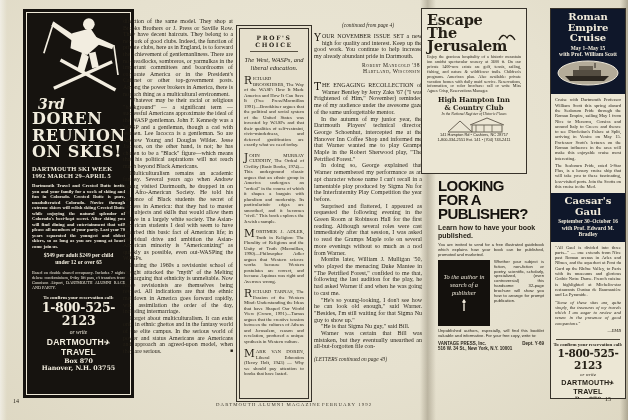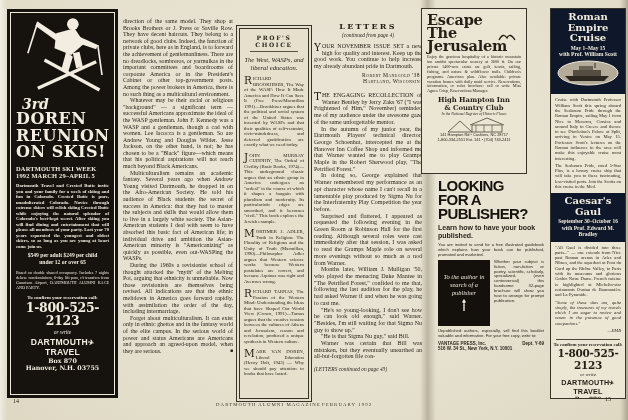--- a/index.html
+++ b/index.html
@@ -17,21 +17,21 @@
   }
   
   .crease{left:420px;top:0;width:16px;height:420px;
     background:linear-gradient(90deg, rgba(0,0,0,0) 0%, rgba(92,82,60,.30) 48%, rgba(0,0,0,0) 100%);}
   .right-edge{left:620px;top:0;width:8px;height:420px;
     background:linear-gradient(90deg, rgba(0,0,0,0), rgba(80,72,52,.35));}
   .left-edge{left:0;top:0;width:7px;height:420px;
     background:linear-gradient(90deg, rgba(255,255,255,.5), rgba(0,0,0,0));}
 
   
-  .ski-ad{left:7px;top:9px;width:111px;height:389px;background:#16130f;color:#f2edde;overflow:hidden;}
+  .ski-ad{left:23px;top:9px;width:111px;height:389px;background:#16130f;color:#f2edde;overflow:hidden;}
   .ski-ad .frame{position:absolute;inset:3px;border:1px solid #efe9d8;padding:4px 5px;overflow:hidden;}
   .ski-badge{font-family:"DejaVu Serif",serif;font-weight:bold;font-style:italic;font-size:14px;line-height:14px;margin:2px 0 0 6px;}
   .ski-title{font-family:"DejaVu Serif",serif;font-weight:bold;font-size:16px;line-height:16.5px;letter-spacing:.5px;}
   .ski-sub{font-weight:bold;font-size:6.4px;line-height:7.4px;letter-spacing:.2px;margin-top:4px;}
   .ski-body{font-size:4.7px;line-height:5.5px;text-align:justify;margin-top:4px;font-weight:bold;}
   .ski-price-h{font-weight:bold;font-size:7px;line-height:8px;text-align:center;margin-top:5px;font-family:"DejaVu Serif",serif;}
   .ski-price{font-weight:bold;font-size:5.6px;line-height:6.6px;text-align:center;margin-top:3px;}
   .ski-terms{font-size:4.2px;line-height:5px;margin-top:4px;text-align:justify;}
   .ski-call{font-size:5px;text-align:center;margin-top:5px;font-weight:bold;}
   .ski-phone{font-family:"DejaVu Serif",serif;font-weight:bold;font-size:12.5px;line-height:13px;text-align:center;margin-top:1px;letter-spacing:-.3px;}
@@ -179,21 +179,20 @@
       <div class="profs-sub">The West, WASPs, and liberal education.</div>
       <p class="entry dc">RICHARD BROOKHISER, The Way of the WASP: How It Made America and How It Can Save It (Free Press/Macmillan 1991)—Brookhiser argues that the political and social system of the United States was invented by WASPs and that their qualities of self-restraint, civic-mindedness, and deferred gratification are exactly what we need today.</p>
       <p class="entry dc">JOHN MURRAY CUDDIHY, The Ordeal of Civility (Basic Books, 1974)—This underground classic argues that an ethnic group in America undergoes an "ordeal" in the course of which it shapes a bargain with pluralism and modernity. Its particularistic edges are smoothed, and it becomes "civil." This book explores the Jewish example.</p>
       <p class="entry dc">MORTIMER J. ADLER, Truth in Religion: The Plurality of Religions and the Unity of Truth (Macmillan, 1990)—Philosopher Adler argues that Western science works because Western postulates are correct, and because Aquinas was right and Averroes wrong.</p>
       <p class="entry dc">RICHARD TARNAS, The Passion of the Western Mind: Understanding the Ideas that have Shaped Our World View (Crown, 1991)—Tarnas argues that the creative tension between the cultures of Athens and Jerusalem, reason and revelation, produced a unique synthesis in Western culture.</p>
       <p class="entry dc">MARK VAN DOREN, Liberal Education (Henry Holt, 1943) — Why we should pay attention to books that have lasted.</p>
     </div>
   </div>
 
   <div class="abs lett">
-    <div class="lett-h">LETTERS</div>
     <div class="lett-cont">(continued from page 4)</div>
     <p class="dc">YOUR NOVEMBER ISSUE SET a new high for quality and interest. Keep up the good work. You continue to help increase my already abundant pride in Dartmouth.</p>
     <div class="sig">
       <span>Robert Manegold '38</span><br>
       <span>Hartland, Wisconsin</span>
     </div>
     <p class="dc gap">THE ENGAGING RECOLLECTION of Warner Bentley by Jerry Zaks '67 ("I was Frightened of Him," November) reminded me of my audience under the awesome gaze of the same unforgettable mentor.</p>
     <p class="ind">In the autumn of my junior year, the Dartmouth Players' technical director, George Schoenhut, intercepted me at the Hanover Inn Coffee Shop and informed me that Warner wanted me to play Gramps Maple in the Robert Sherwood play, "The Petrified Forest."</p>
     <p class="ind">In doing so, George explained that Warner remembered my performance as an apt character whose name I can't recall in a lamentable play produced by Sigma Nu for the Interfraternity Play Competition the year before.</p>
     <p class="ind">Surprised and flattered, I appeared as requested the following evening in the Green Room at Robinson Hall for the first reading. Although several roles were cast immediately after that session, I was asked to read the Gramps Maple role on several more evenings without so much as a nod from Warner.</p>

